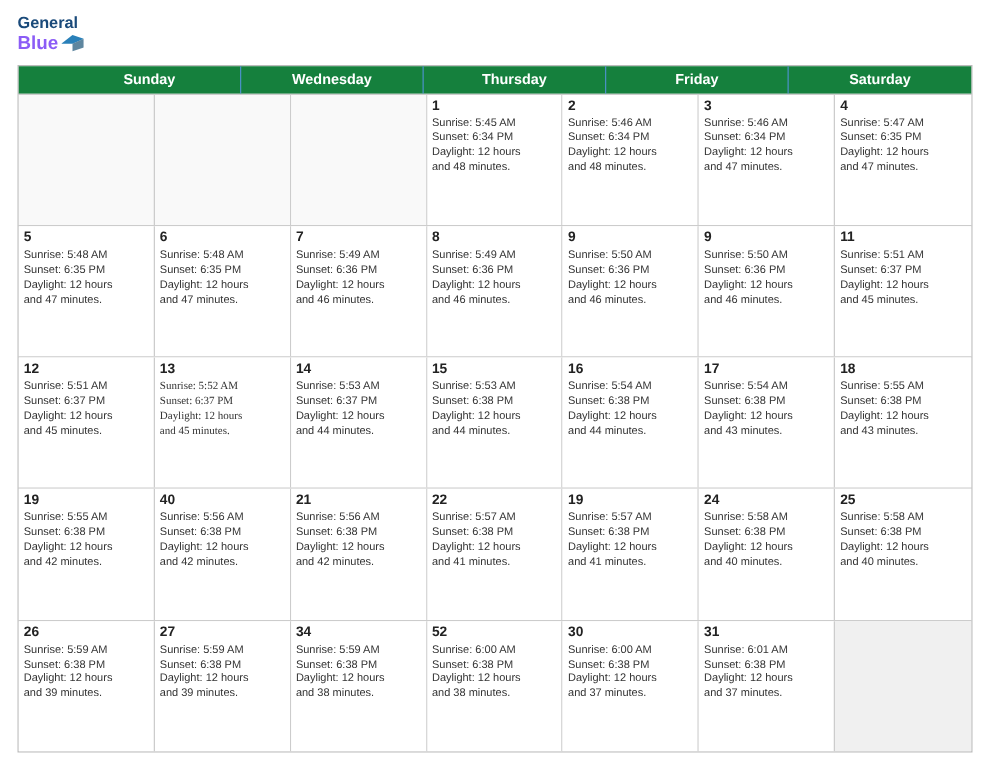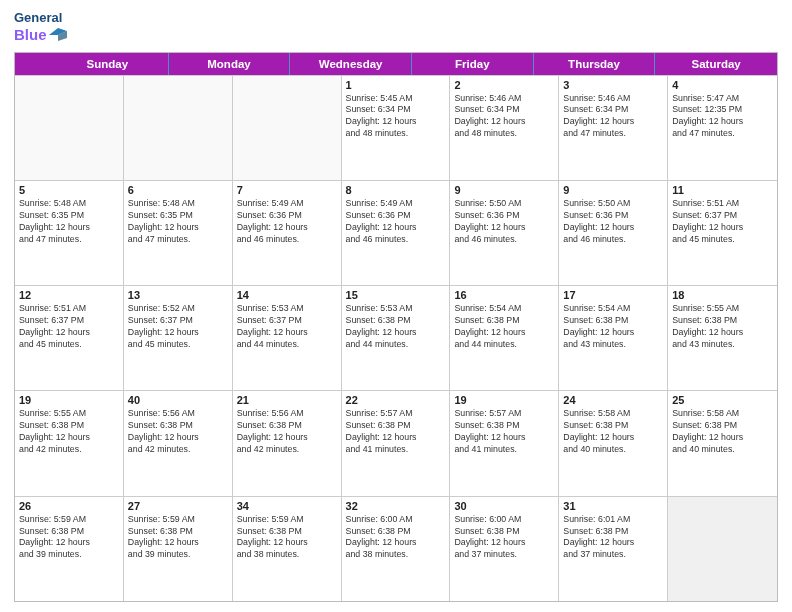--- a/index.html
+++ b/index.html
@@ -41,22 +41,22 @@
       color: #444;
     }
     .calendar {
       flex: 1;
       display: flex;
       flex-direction: column;
       border: 1px solid #bbb;
     }
     .cal-header-row {
       display: grid;
-      grid-template-columns: repeat(6, 1fr);
-      background: #a21caf;
+      grid-template-columns: repeat(5, 1fr);
+      background: #15803d;
       padding-left: 32px;
     }
     .cal-header-cell {
       color: #fff;
       font-size: 11.5px;
       font-weight: bold;
       text-align: center;
       padding: 5px 2px;
       border-right: 1px solid #4a90c4;
     }
@@ -114,24 +114,23 @@
 </div>
     <div class="title-block">
       <div class="month-title"></div>
       <div class="subtitle"></div>
     </div>
   </div>
 
   <div class="calendar">
     <div class="cal-header-row">
     <div class="cal-header-cell">Sunday</div>
-        <div class="cal-header-cell">Monday</div>
         <div class="cal-header-cell">Wednesday</div>
+        <div class="cal-header-cell">Thursday</div>
         <div class="cal-header-cell">Friday</div>
-        <div class="cal-header-cell">Thursday</div>
         <div class="cal-header-cell">Saturday</div>
       </div>
     <div class="cal-body">
     <div class="cal-row">
           <div class="cal-cell empty"></div>
           <div class="cal-cell empty"></div>
           <div class="cal-cell empty"></div>
           <div class="cal-cell">
             <div class="day-num">1</div>
             <div class="cell-text" style="white-space: pre-line;">Sunrise: 5:45 AM
@@ -149,21 +148,21 @@
           <div class="cal-cell">
             <div class="day-num">3</div>
             <div class="cell-text" style="white-space: pre-line;">Sunrise: 5:46 AM
 Sunset: 6:34 PM
 Daylight: 12 hours
 and 47 minutes.</div>
           </div>
           <div class="cal-cell">
             <div class="day-num">4</div>
             <div class="cell-text" style="white-space: pre-line;">Sunrise: 5:47 AM
-Sunset: 12:35 PM
+Sunset: 6:35 PM
 Daylight: 12 hours
 and 47 minutes.</div>
           </div>
         </div>
         <div class="cal-row">
           <div class="cal-cell">
             <div class="day-num">5</div>
             <div class="cell-text" style="white-space: pre-line;">Sunrise: 5:48 AM
 Sunset: 6:35 PM
 Daylight: 12 hours
@@ -215,21 +214,21 @@
         <div class="cal-row">
           <div class="cal-cell">
             <div class="day-num">12</div>
             <div class="cell-text" style="white-space: pre-line;">Sunrise: 5:51 AM
 Sunset: 6:37 PM
 Daylight: 12 hours
 and 45 minutes.</div>
           </div>
           <div class="cal-cell">
             <div class="day-num">13</div>
-            <div class="cell-text" style="white-space: pre-line;">Sunrise: 5:52 AM
+            <div class="cell-text" style="white-space: pre-line; font-family: Liberation Serif, serif;">Sunrise: 5:52 AM
 Sunset: 6:37 PM
 Daylight: 12 hours
 and 45 minutes.</div>
           </div>
           <div class="cal-cell">
             <div class="day-num">14</div>
             <div class="cell-text" style="white-space: pre-line;">Sunrise: 5:53 AM
 Sunset: 6:37 PM
 Daylight: 12 hours
 and 44 minutes.</div>
@@ -330,21 +329,21 @@
 and 39 minutes.</div>
           </div>
           <div class="cal-cell">
             <div class="day-num">34</div>
             <div class="cell-text" style="white-space: pre-line;">Sunrise: 5:59 AM
 Sunset: 6:38 PM
 Daylight: 12 hours
 and 38 minutes.</div>
           </div>
           <div class="cal-cell">
-            <div class="day-num">32</div>
+            <div class="day-num">52</div>
             <div class="cell-text" style="white-space: pre-line;">Sunrise: 6:00 AM
 Sunset: 6:38 PM
 Daylight: 12 hours
 and 38 minutes.</div>
           </div>
           <div class="cal-cell">
             <div class="day-num">30</div>
             <div class="cell-text" style="white-space: pre-line;">Sunrise: 6:00 AM
 Sunset: 6:38 PM
 Daylight: 12 hours

